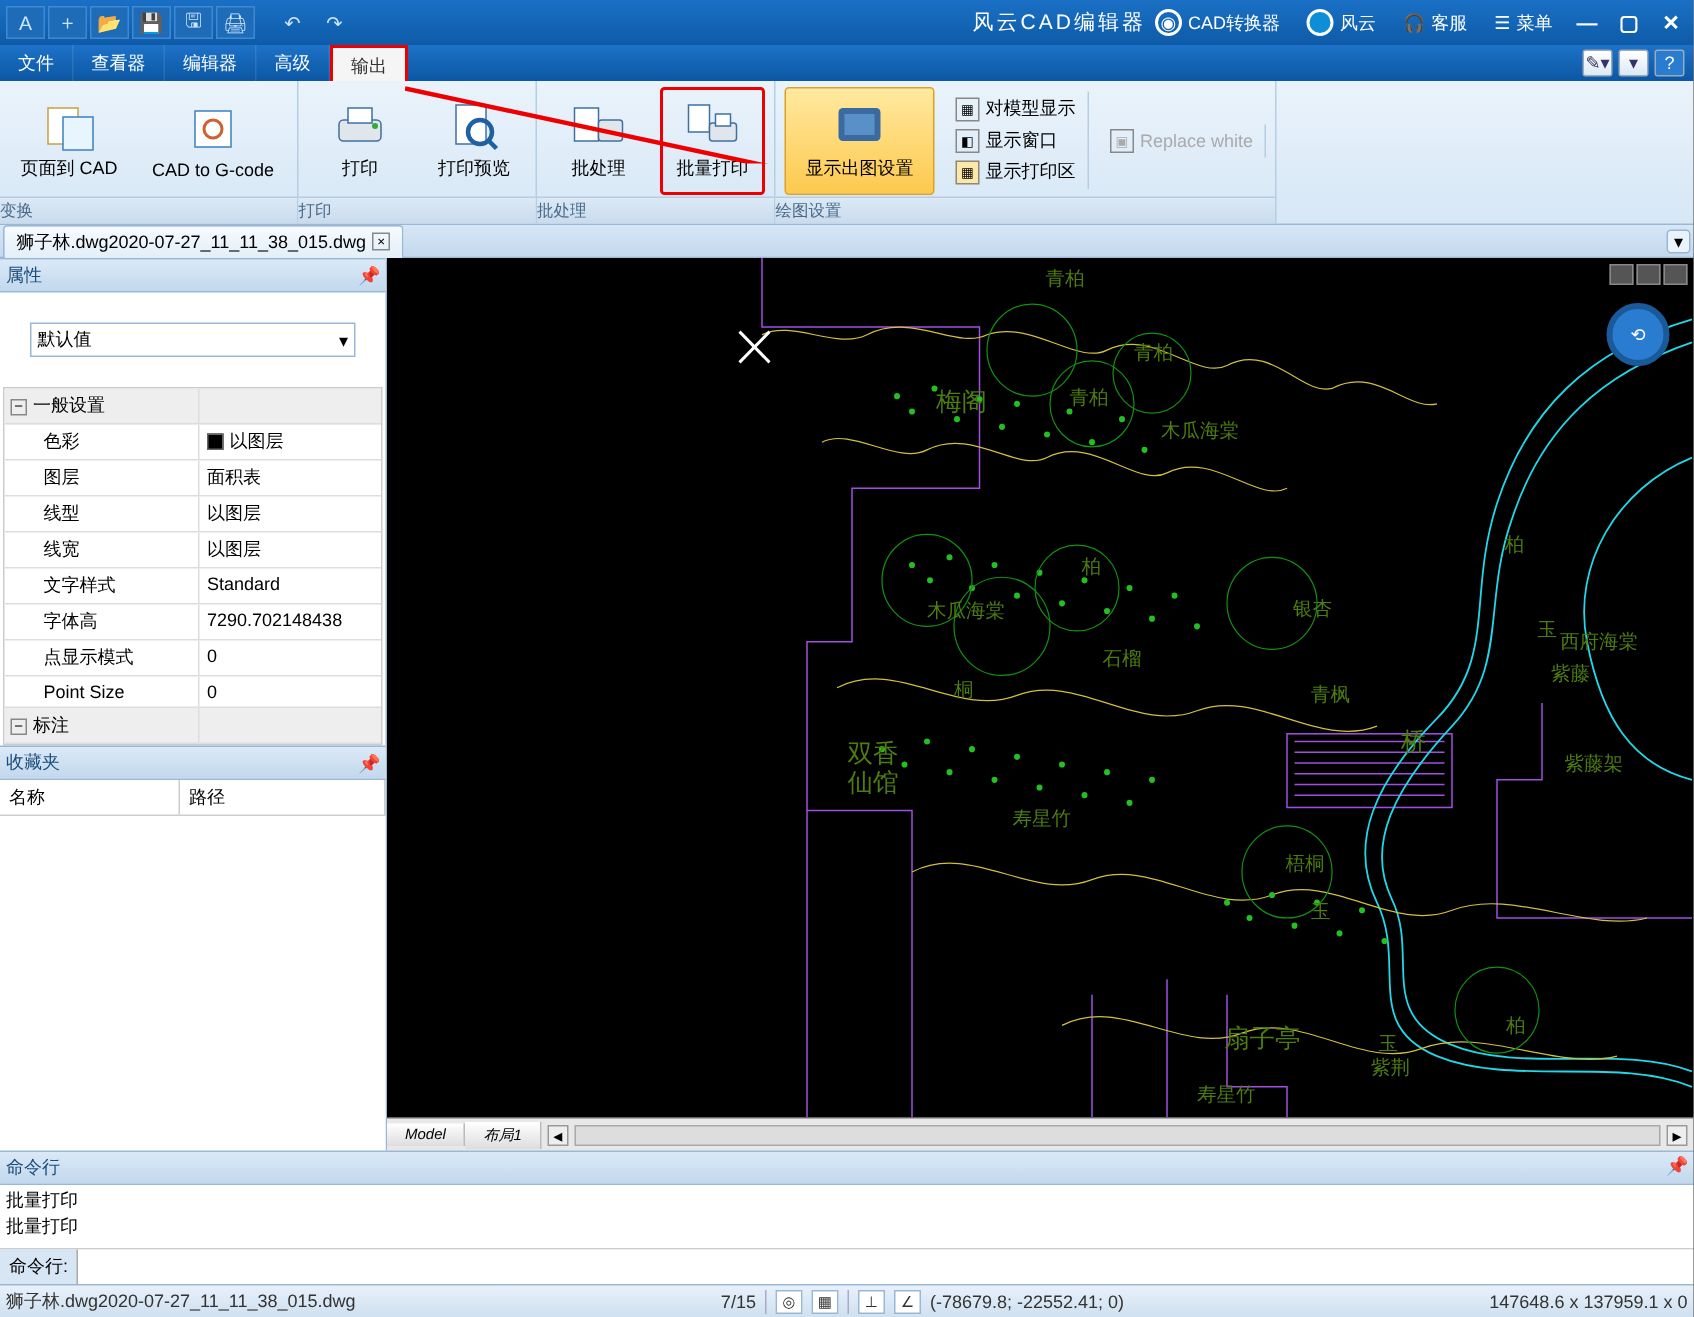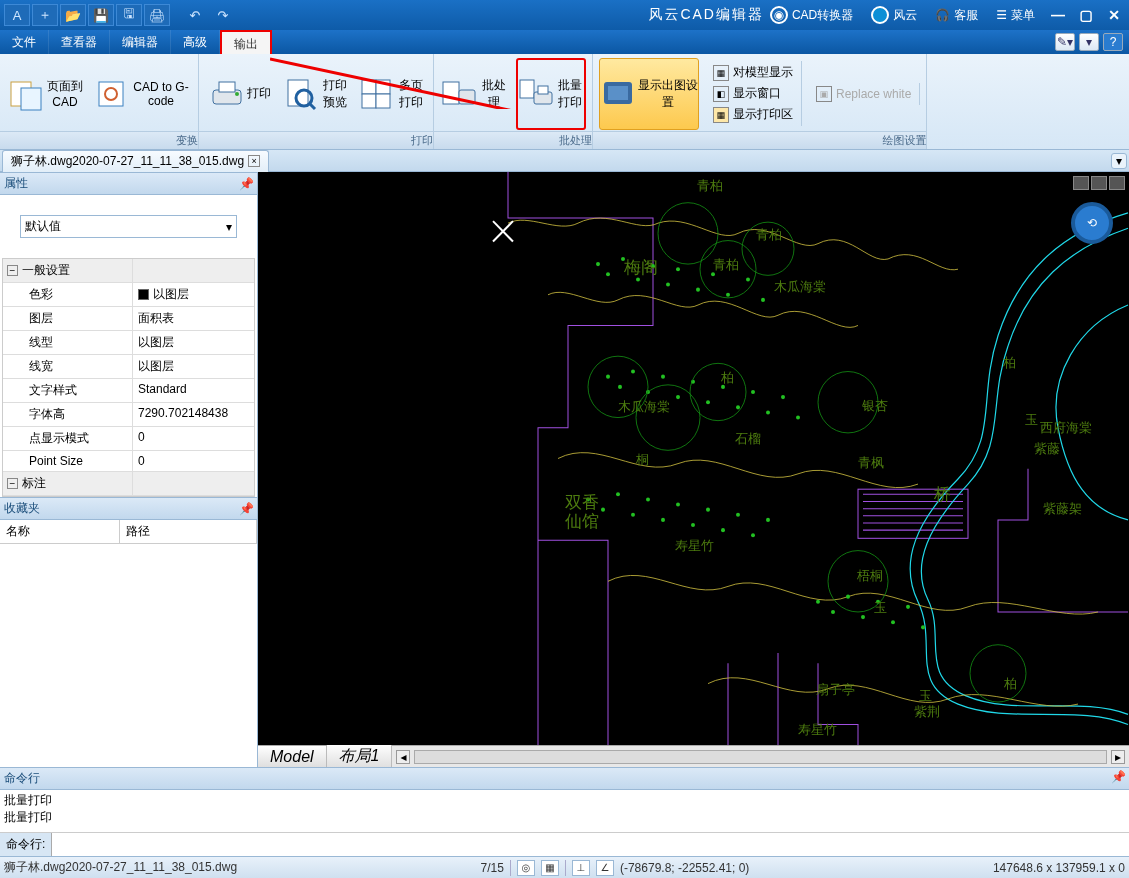--- a/index.html
+++ b/index.html
@@ -14,22 +14,22 @@
 .winbtn{width:22px;height:22px;display:flex;align-items:center;justify-content:center;color:#fff;cursor:pointer;font-weight:bold;font-size:14px}
 .menubar{height:24px;background:linear-gradient(#1d72c8,#0b57a3);display:flex;align-items:stretch;color:#fff}
 .menubar .mitem{padding:4px 12px;cursor:pointer;border-right:1px solid rgba(255,255,255,0.1)}
 .menubar .mitem.active{background:#f5f5f5;color:#333;border:2px solid #e00;border-bottom:none}
 .menubar .spacer{flex:1}
 .menubar .mend{display:flex;align-items:center;gap:4px;padding:2px 6px}
 .mend-btn{width:20px;height:18px;background:linear-gradient(#fff,#dce8f5);border:1px solid #9ab;border-radius:2px;display:flex;align-items:center;justify-content:center;cursor:pointer;color:#336}
 .ribbon{height:96px;background:linear-gradient(#eaf3fb,#d6e7f6);border-bottom:1px solid #9ab8d5;display:flex;position:relative}
 .rgroup{display:flex;flex-direction:column;border-right:1px solid #b6cde2;padding:2px 6px}
 .rgroup .grow{display:flex;gap:6px;flex:1;align-items:center}
-.rgroup .glabel{text-align:right;font-size:11px;color:#4a6a8a;background:linear-gradient(#dce9f6,#c8dbed);border-top:1px solid #b6cde2;padding:1px 0;margin:0 -6px -2px -6px}
-.rbtn{display:flex;align-items:center;justify-content:center;width:70px;height:72px;cursor:pointer;text-align:center;gap:2px;border:1px solid transparent;border-radius:3px}
+.rgroup .glabel{text-align:left;font-size:11px;color:#4a6a8a;background:linear-gradient(#dce9f6,#c8dbed);border-top:1px solid #b6cde2;padding:1px 0;margin:0 -6px -2px -6px}
+.rbtn{display:flex;flex-direction:column;align-items:center;justify-content:center;width:70px;height:72px;cursor:pointer;text-align:center;gap:2px;border:1px solid transparent;border-radius:3px}
 .rbtn.big{width:100px}
 .rbtn.med{width:80px}
 .rbtn .ricon{width:36px;height:36px;display:flex;align-items:center;justify-content:center}
 .rbtn.hl{border:2px solid #e00}
 .rbtn.gold{background:linear-gradient(#ffe9a0,#fdc94e);border:1px solid #e0a020;width:100px}
 .rside{display:flex;flex-direction:column;padding:2px 4px;gap:2px;border-right:1px solid #b6cde2}
 .rside .srow{display:flex;align-items:center;gap:4px;padding:1px 4px;cursor:pointer}
 .rside .srow .sicon{width:16px;height:16px;display:flex;align-items:center;justify-content:center;border:1px solid #888;font-size:9px}
 .arrow-annot{position:absolute;top:-5px;left:270px;width:340px;height:60px;pointer-events:none}
 .doctab{height:22px;background:linear-gradient(#d6e7f6,#c3d9ed);display:flex;align-items:center;padding:0 2px;border-bottom:1px solid #9ab8d5}
@@ -56,21 +56,21 @@
 .favhdr .fcol{padding:3px 6px;border-right:1px solid #ccc}
 .favbody{flex:1;background:#fff}
 .canvaswrap{flex:1;display:flex;flex-direction:column;min-width:0}
 .canvas{flex:1;background:#000;position:relative;overflow:hidden}
 .cad-label{position:absolute;color:#4d7c0f;font-size:13px;white-space:nowrap}
 .canvas svg{position:absolute;inset:0}
 .ctoolbar{position:absolute;top:4px;right:4px;display:flex;gap:2px}
 .ctoolbar .cb{width:16px;height:14px;background:#555;border:1px solid #888;cursor:pointer}
 .hubicon{position:absolute;top:30px;right:16px;width:42px;height:42px;border-radius:50%;background:#2a7cd0;border:4px solid #1a5a9a;display:flex;align-items:center;justify-content:center;color:#fff;cursor:pointer}
 .modeltabs{height:22px;background:#e8e8e8;border-top:1px solid #aaa;display:flex;align-items:center}
-.modeltabs .mtab{padding:2px 12px;border-right:1px solid #bbb;cursor:pointer;background:linear-gradient(#fff,#ddd);font-style:italic;font-size:16px}
+.modeltabs .mtab{padding:2px 12px;border-right:1px solid #bbb;cursor:pointer;background:linear-gradient(#fff,#ddd);font-style:italic;font-size:10px}
 .hscroll{flex:1;display:flex;align-items:center;padding:0 4px;gap:4px}
 .hscroll .arrow{width:14px;height:14px;border:1px solid #999;background:#eee;cursor:pointer;display:flex;align-items:center;justify-content:center}
 .hscroll .track{flex:1;height:14px;background:#ddd;border:1px solid #aaa;position:relative}
 .cmdpanel{border-top:1px solid #9ab8d5}
 .cmdhdr{background:linear-gradient(#dbe9f7,#c2d8ed);padding:2px 4px;display:flex;color:#1a4d7a;border-bottom:1px solid #9ab8d5}
 .cmdhdr .pin{margin-left:auto;width:14px;height:14px;cursor:pointer}
 .cmdbody{background:#fff;height:42px;padding:2px 4px;overflow:auto}
 .cmdinput{display:flex;border-top:1px solid #ccc}
 .cmdinput .clabel{background:#d7e6f4;padding:3px 6px;border-right:1px solid #aaa}
 .cmdinput input{flex:1;border:none;padding:3px 6px;outline:none}
@@ -173,31 +173,20 @@
         </div>
       <div class="rbtn">
           <div class="ricon">
             <svg width="36" height="36">
               <rect x="6" y="4" width="20" height="26" fill="#fff" stroke="#4070a0"></rect>
               <circle cx="22" cy="22" r="8" fill="none" stroke="#2060a0" stroke-width="3"></circle>
               <line x1="28" y1="28" x2="33" y2="33" stroke="#2060a0" stroke-width="3"></line>
             </svg>
           </div>
           <span>打印预览</span>
-        </div>
-      <div class="rbtn">
-          <div class="ricon">
-            <svg width="36" height="36">
-              <rect x="4" y="4" width="14" height="14" fill="#fff" stroke="#4070a0"></rect>
-              <rect x="18" y="4" width="14" height="14" fill="#fff" stroke="#4070a0"></rect>
-              <rect x="4" y="18" width="14" height="14" fill="#fff" stroke="#4070a0"></rect>
-              <rect x="18" y="18" width="14" height="14" fill="#fff" stroke="#4070a0"></rect>
-            </svg>
-          </div>
-          <span>多页打印</span>
         </div>
     </div>
     <div class="glabel">打印</div>
   </div>
   <div class="rgroup">
     <div class="grow">
       <div class="rbtn">
           <div class="ricon">
             <svg width="36" height="36">
               <rect x="2" y="6" width="16" height="22" fill="#fff" stroke="#4070a0"></rect>
@@ -433,30 +422,30 @@
           <div class="cad-label" style="left: 516px; top: 106px;">木瓜海棠</div>
           <div class="cad-label" style="left: 745px; top: 182px;">柏</div>
           <div class="cad-label" style="left: 463px; top: 197px;">柏</div>
           <div class="cad-label" style="left: 604px; top: 225px;">银杏</div>
           <div class="cad-label" style="left: 360px; top: 226px;">木瓜海棠</div>
           <div class="cad-label" style="left: 767px; top: 239px;">玉</div>
           <div class="cad-label" style="left: 782px; top: 247px;">西府海棠</div>
           <div class="cad-label" style="left: 477px; top: 258px;">石榴</div>
           <div class="cad-label" style="left: 776px; top: 268px;">紫藤</div>
           <div class="cad-label" style="left: 378px; top: 279px;">桐</div>
-          <div class="cad-label" style="left: 600px; top: 282px;">青枫</div>
+          <div class="cad-label" style="left: 616px; top: 282px;">青枫</div>
           <div class="cad-label" style="left: 676px; top: 311px; font-size: 17px;">桥</div>
           <div class="cad-label" style="left: 307px; top: 319px; font-size: 17px;">双香</div>
           <div class="cad-label" style="left: 785px; top: 328px;">紫藤架</div>
           <div class="cad-label" style="left: 307px; top: 338px; font-size: 17px;">仙馆</div>
           <div class="cad-label" style="left: 417px; top: 365px;">寿星竹</div>
           <div class="cad-label" style="left: 599px; top: 395px;">梧桐</div>
           <div class="cad-label" style="left: 616px; top: 427px;">玉</div>
           <div class="cad-label" style="left: 746px; top: 503px;">柏</div>
-          <div class="cad-label" style="left: 558px; top: 509px; font-size: 13px;">扇子亭</div>
+          <div class="cad-label" style="left: 558px; top: 509px; font-size: 17px;">扇子亭</div>
           <div class="cad-label" style="left: 661px; top: 515px;">玉</div>
           <div class="cad-label" style="left: 540px; top: 549px;">寿星竹</div>
           <div class="cad-label" style="left: 656px; top: 531px;">紫荆</div>
         </div>
       <div class="ctoolbar">
         <div class="cb"></div>
         <div class="cb"></div>
         <div class="cb"></div>
       </div>
       <div class="hubicon">⟲</div>

